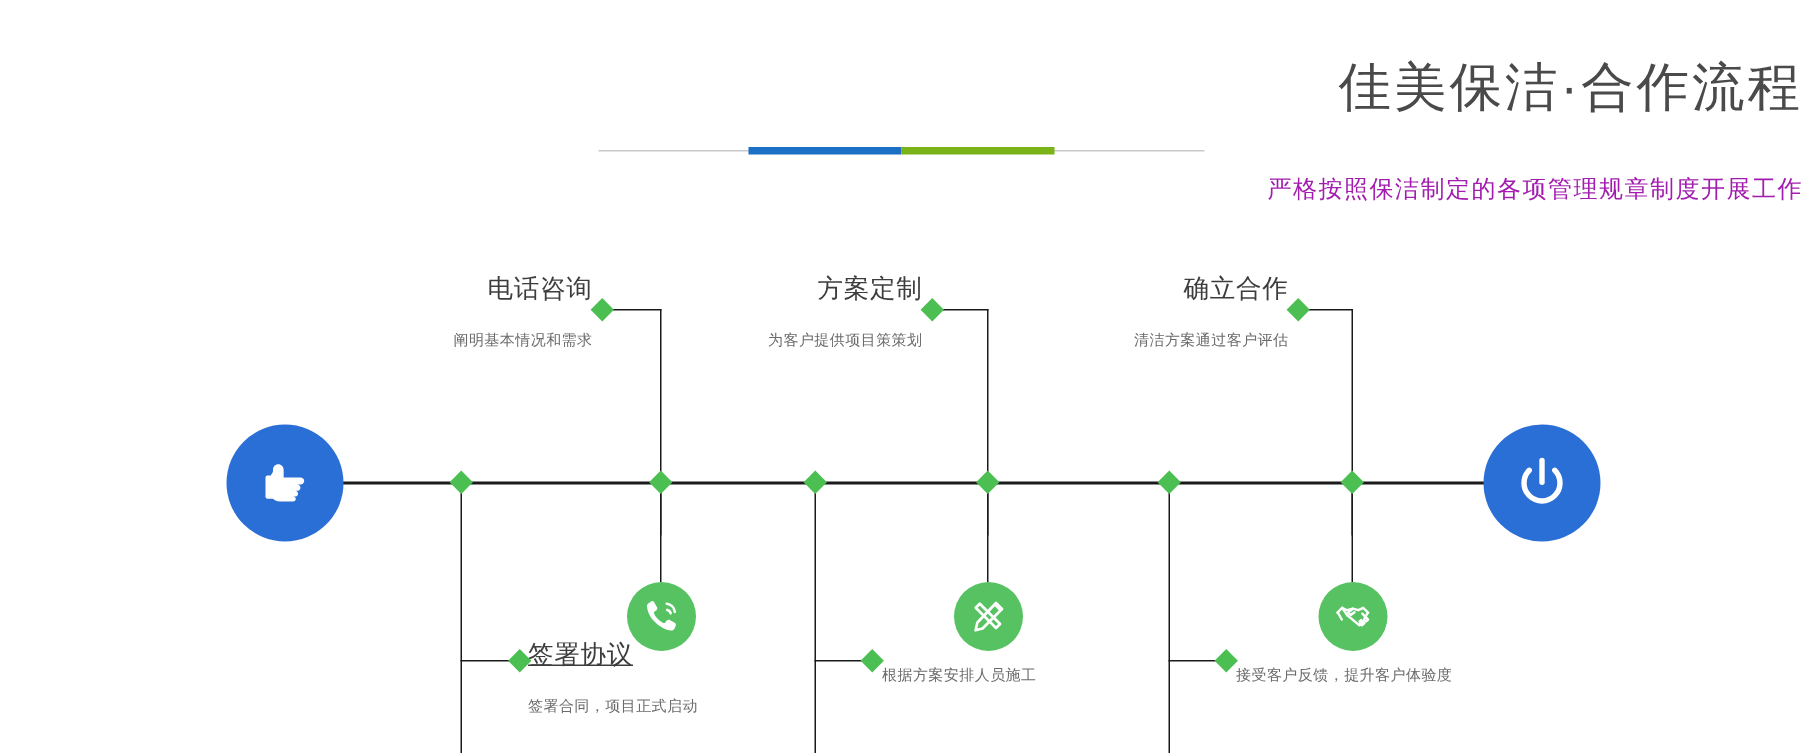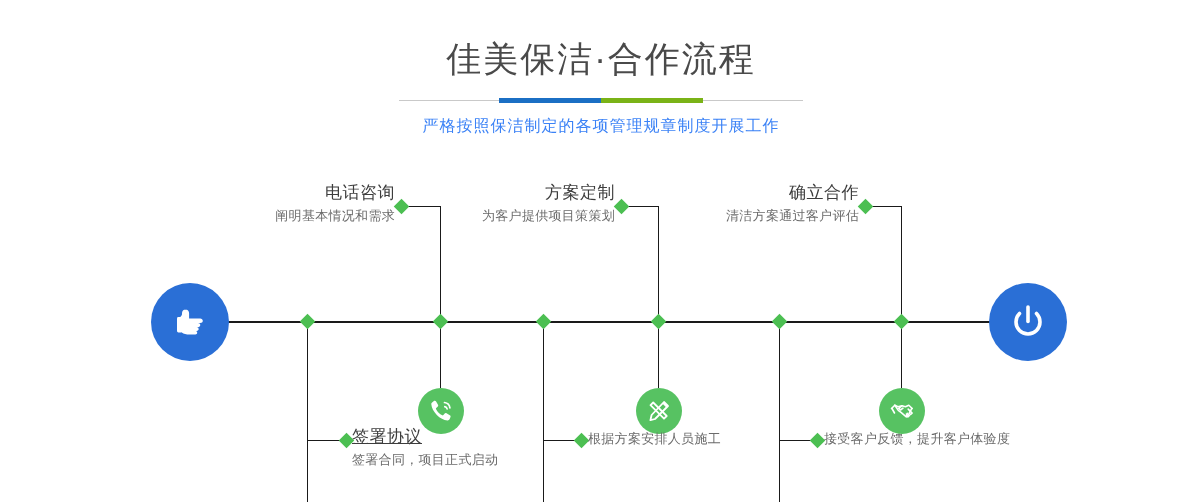--- a/index.html
+++ b/index.html
@@ -14,21 +14,21 @@
     font-family: "Liberation Sans", "DejaVu Sans", sans-serif;
     position: relative;
   }
 
   
   .header {
     position: absolute;
     left: 0;
     top: 0;
     width: 1202px;
-    text-align: center;
+    text-align: right;
   }
   .page-title {
     margin: 0;
     padding-top: 38px;
     font-size: 35px;
     font-weight: normal;
     letter-spacing: 2px;
     color: #4a4a4a;
     line-height: 1.2;
   }
@@ -58,21 +58,21 @@
     position: absolute;
     left: 202px;
     top: 2px;
     width: 102px;
     height: 5px;
     background: #7ab317;
   }
   .page-subtitle {
     margin: 10px 0 0 0;
     font-size: 16px;
-    color: #3b82f6;
+    color: #a21caf;
     letter-spacing: 1px;
   }
 
   
   .timeline {
     position: absolute;
     left: 0;
     top: 150px;
     width: 1202px;
     height: 352px;
@@ -129,25 +129,25 @@
     position: absolute;
     white-space: nowrap;
   }
   .label .title {
     font-size: 17px;
     color: #3d3d3d;
     letter-spacing: 0.5px;
     line-height: 1.25;
   }
   .label .desc {
-    font-size: 13px;
+    font-size: 10px;
     color: #6b6b6b;
     letter-spacing: 0.3px;
     line-height: 1.5;
-    margin-top: 3px;
+    margin-top: 17px;
   }
   .label.top .title { text-align: right; }
   .label.top .desc  { text-align: right; }
   .label.bottom .title { text-align: left; text-decoration: underline; }
   .label.bottom .desc  { text-align: left; }
 
   svg { display: block; }
 </style>
 </head>
 <body>

